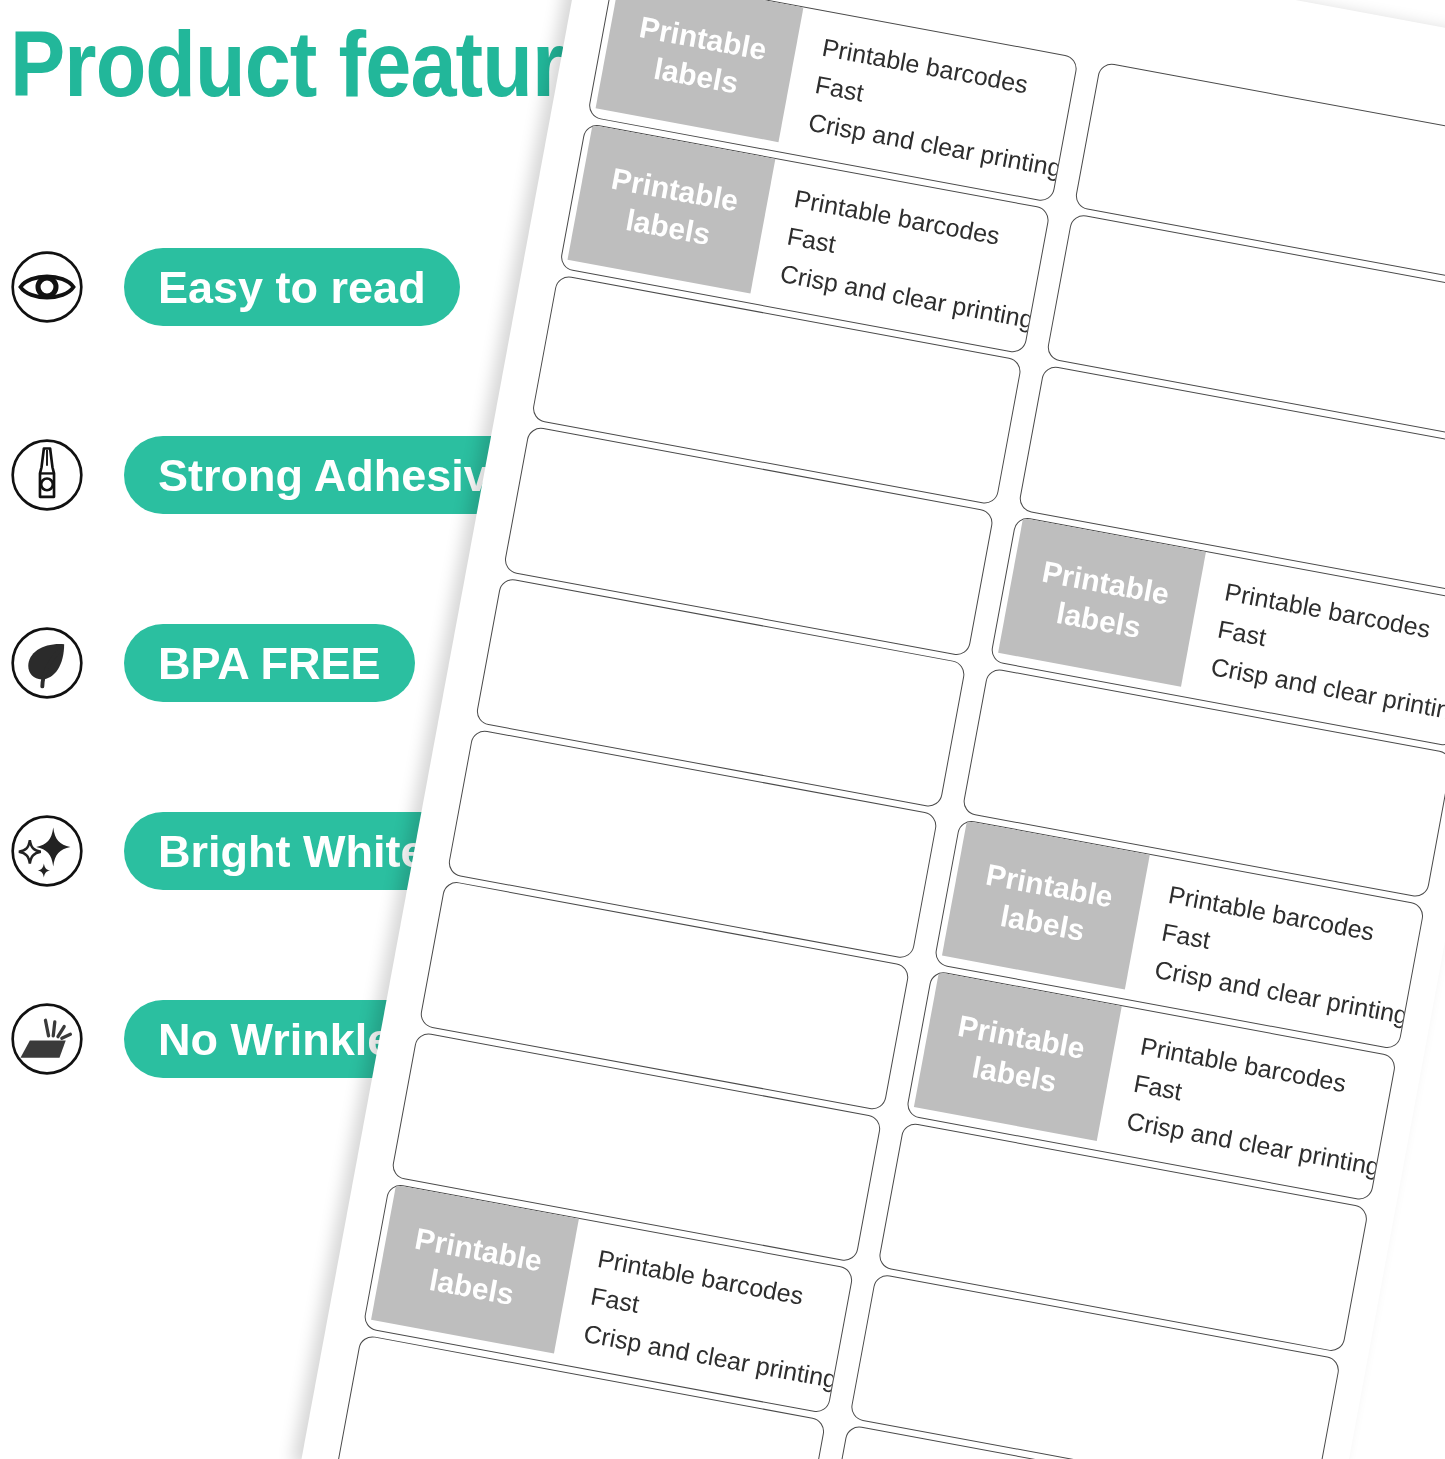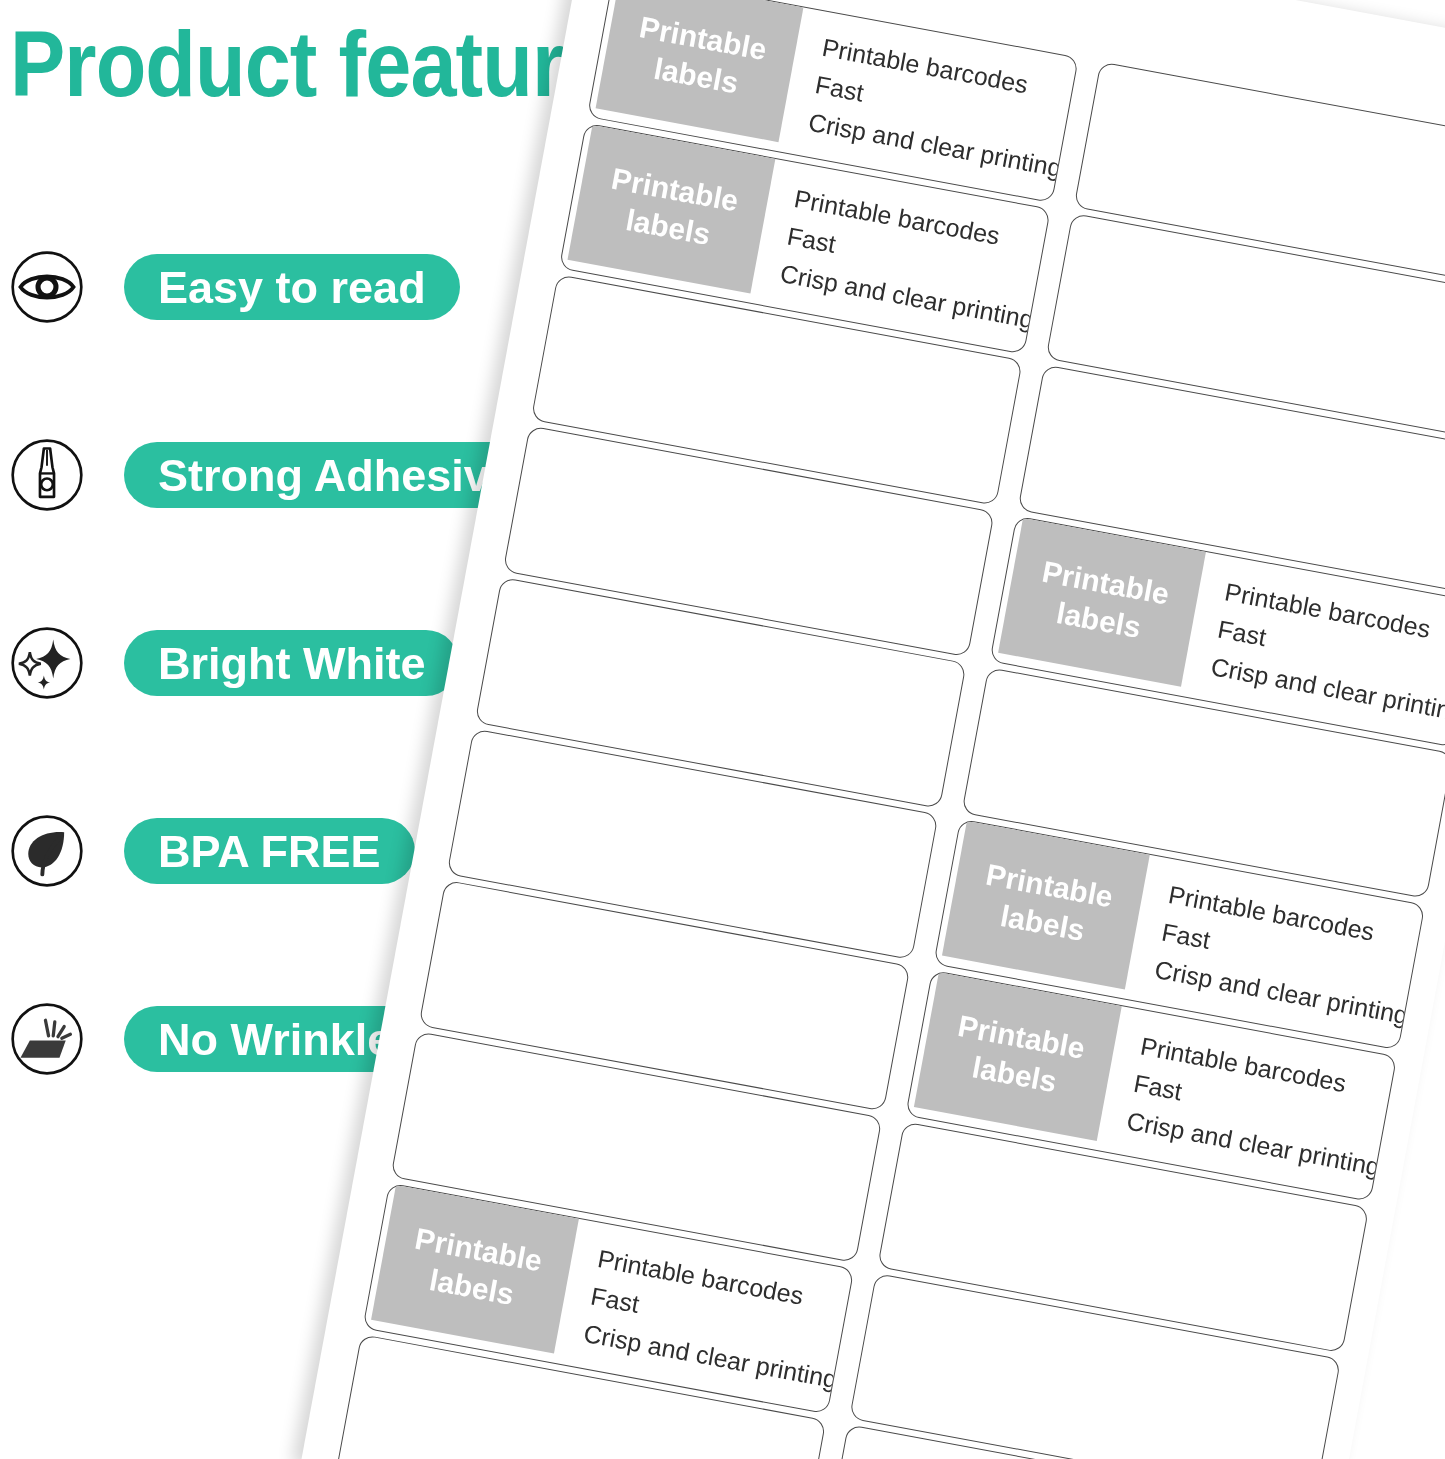--- a/index.html
+++ b/index.html
@@ -49,21 +49,21 @@
   }
   .feature-icon {
     width: 78px;
     height: 78px;
     margin-left: 8px;
     flex: 0 0 auto;
     display: block;
   }
   .feature-badge {
     margin-left: 38px;
-    height: 66px;
+    height: 78px;
     border-radius: 40px;
     background: #2BBFA0;
     display: flex;
     align-items: center;
     padding: 0 34px;
     box-sizing: border-box;
   }
   .feature-label {
     font-size: 45px;
     font-weight: bold;
@@ -174,37 +174,37 @@
         <line x1="50" y1="18" x2="50" y2="38" stroke="#111" stroke-width="2.4"></line>
       </svg>
       <div class="feature-badge">
         <span class="feature-label">Strong Adhesive</span>
       </div>
     </div>
 
     <div class="feature-row">
       <svg class="feature-icon" viewBox="0 0 100 100">
         <circle cx="50" cy="50" r="44" fill="none" stroke="#111" stroke-width="3.4"></circle>
+        <path d="M72 26 C46 24, 26 36, 26 54 C26 64, 33 71, 43 71 C60 71, 72 52, 72 26 Z" fill="#2b2b2b"></path>
+        <path d="M44 80 C44 66, 52 48, 66 34" fill="none" stroke="#2b2b2b" stroke-width="5" stroke-linecap="round"></path>
+      </svg>
+      <div class="feature-badge">
+        <span class="feature-label">BPA FREE</span>
+      </div>
+    </div>
+
+    <div class="feature-row">
+      <svg class="feature-icon" viewBox="0 0 100 100">
+        <circle cx="50" cy="50" r="44" fill="none" stroke="#111" stroke-width="3.4"></circle>
         <path d="M58 20 C60 36, 66 42, 80 45 C66 48, 60 54, 58 70 C56 54, 50 48, 36 45 C50 42, 56 36, 58 20 Z" fill="#222"></path>
         <path d="M28 36 C29.5 46, 33 49, 42 51 C33 53, 29.5 56, 28 66 C26.5 56, 23 53, 14 51 C23 49, 26.5 46, 28 36 Z" fill="none" stroke="#222" stroke-width="3.2"></path>
         <path d="M46 66 C47 72, 49 74, 54 75 C49 76, 47 78, 46 84 C45 78, 43 76, 38 75 C43 74, 45 72, 46 66 Z" fill="#222"></path>
       </svg>
       <div class="feature-badge">
         <span class="feature-label">Bright White</span>
-      </div>
-    </div>
-
-    <div class="feature-row">
-      <svg class="feature-icon" viewBox="0 0 100 100">
-        <circle cx="50" cy="50" r="44" fill="none" stroke="#111" stroke-width="3.4"></circle>
-        <path d="M72 26 C46 24, 26 36, 26 54 C26 64, 33 71, 43 71 C60 71, 72 52, 72 26 Z" fill="#2b2b2b"></path>
-        <path d="M44 80 C44 66, 52 48, 66 34" fill="none" stroke="#2b2b2b" stroke-width="5" stroke-linecap="round"></path>
-      </svg>
-      <div class="feature-badge">
-        <span class="feature-label">BPA FREE</span>
       </div>
     </div>
 
     <div class="feature-row">
       <svg class="feature-icon" viewBox="0 0 100 100">
         <circle cx="50" cy="50" r="44" fill="none" stroke="#111" stroke-width="3.4"></circle>
         <path d="M28 52 L74 52 L66 74 L16 74 Z" fill="#3a3a3a"></path>
         <line x1="52" y1="46" x2="48" y2="26" stroke="#3a3a3a" stroke-width="4.2" stroke-linecap="round"></line>
         <line x1="58" y1="46" x2="60" y2="28" stroke="#3a3a3a" stroke-width="4.2" stroke-linecap="round"></line>
         <line x1="64" y1="47" x2="72" y2="34" stroke="#3a3a3a" stroke-width="4.2" stroke-linecap="round"></line>

